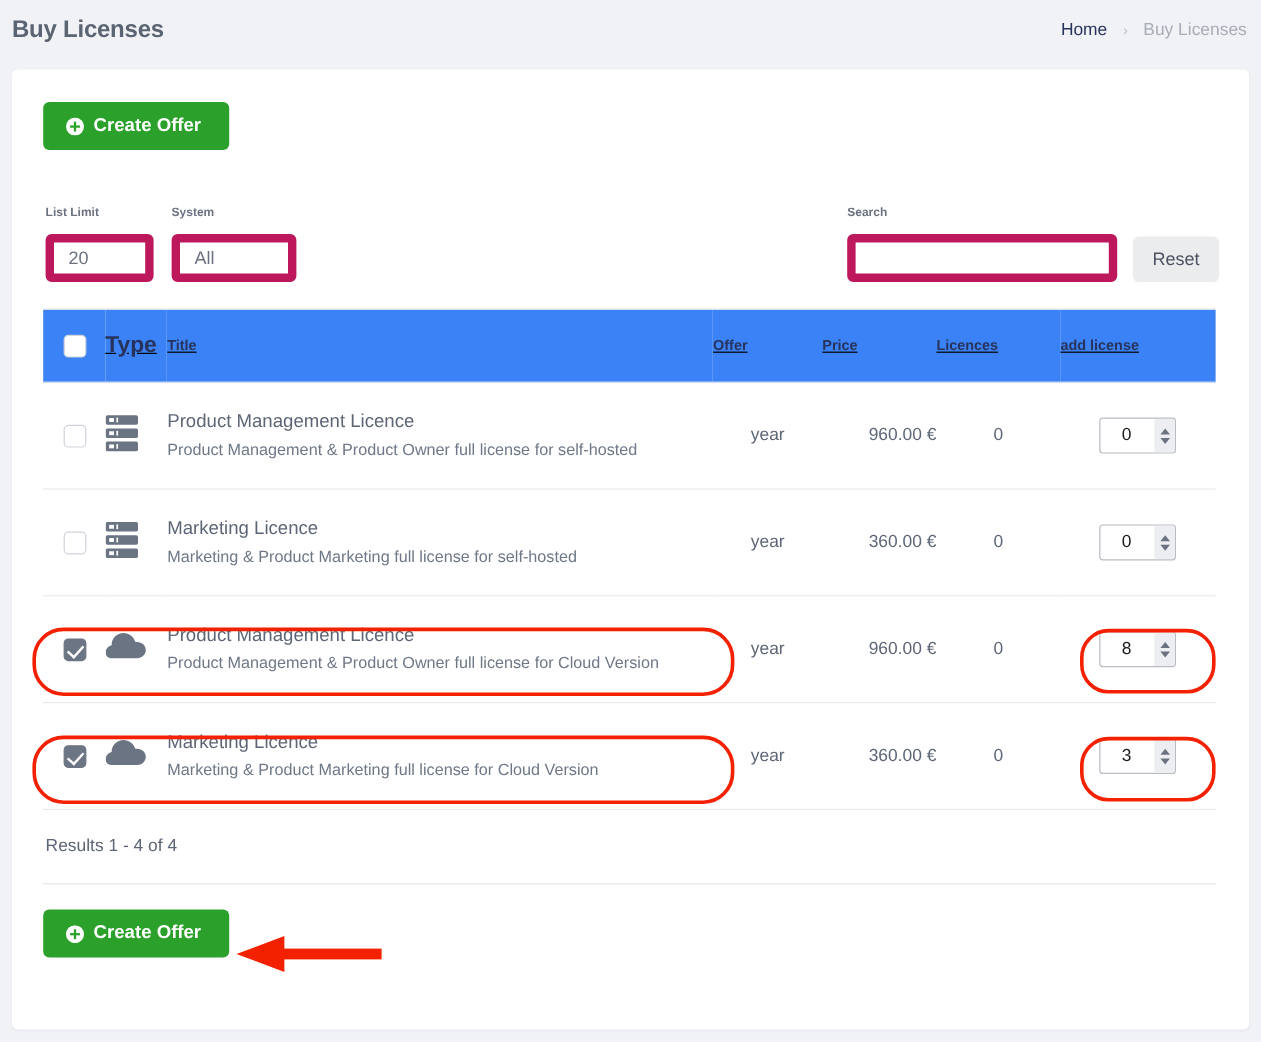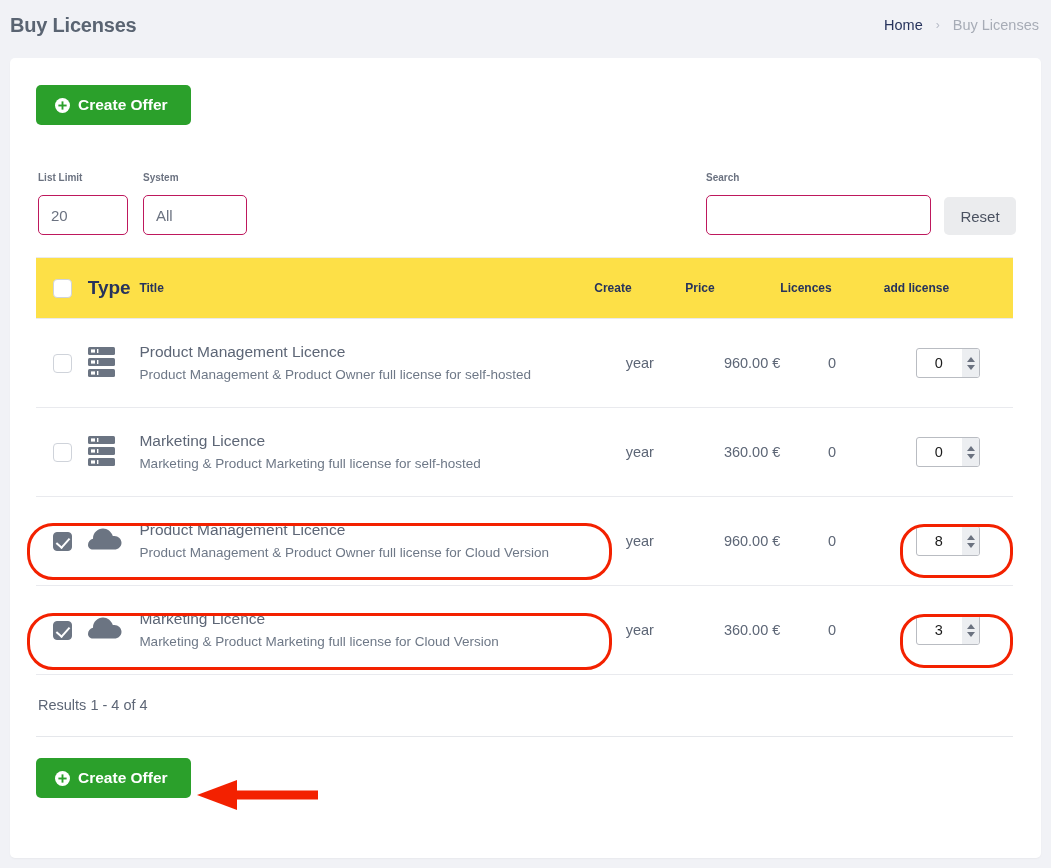--- a/index.html
+++ b/index.html
@@ -78,21 +78,21 @@
   }
   .filter-group { display: flex; flex-direction: column; }
   .filter-label {
     font-size: 10px;
     color: #6b7280;
     font-weight: bold;
     margin-bottom: 12px;
   }
   .txt-input {
     height: 40px;
-    border: 1px solid #be185d;
+    border: 7px solid #be185d;
     border-radius: 5px;
     background: #fff;
     font-size: 15px;
     color: #6b7280;
     padding: 0 12px;
     font-family: "Liberation Sans", sans-serif;
     outline: none;
   }
   .grp-limit { width: 90px; margin-left: 2px; }
   .grp-limit .txt-input { width: 90px; }
@@ -113,21 +113,21 @@
     font-family: "Liberation Sans", sans-serif;
   }
 
   
   .tbl {
     width: 977px;
     border-collapse: collapse;
     margin-top: 22px;
     table-layout: fixed;
   }
-  .tbl thead tr { background: #fde047; }
+  .tbl thead tr { background: #3b82f6; text-decoration: underline; }
   .tbl th {
     color: #27335c;
     font-weight: bold;
     font-size: 12px;
     padding: 19px 0;
     text-align: left;
     border-top: 1px solid #e9eaee;
     border-bottom: 1px solid #e9eaee;
     vertical-align: middle;
   }
@@ -313,21 +313,21 @@
 
   
   <table class="tbl">
     <thead>
       <tr>
         <th class="col-check">
           <span class="cb"></span>
         </th>
         <th class="col-type th-type">Type</th>
         <th class="col-title">Title</th>
-        <th class="col-period">Create</th>
+        <th class="col-period">Offer</th>
         <th class="col-price">Price</th>
         <th class="col-lic">Licences</th>
         <th class="col-amount">add license</th>
       </tr>
     </thead>
     <tbody>
 
       <tr>
         <td class="col-check">
           <span class="cb"></span>

